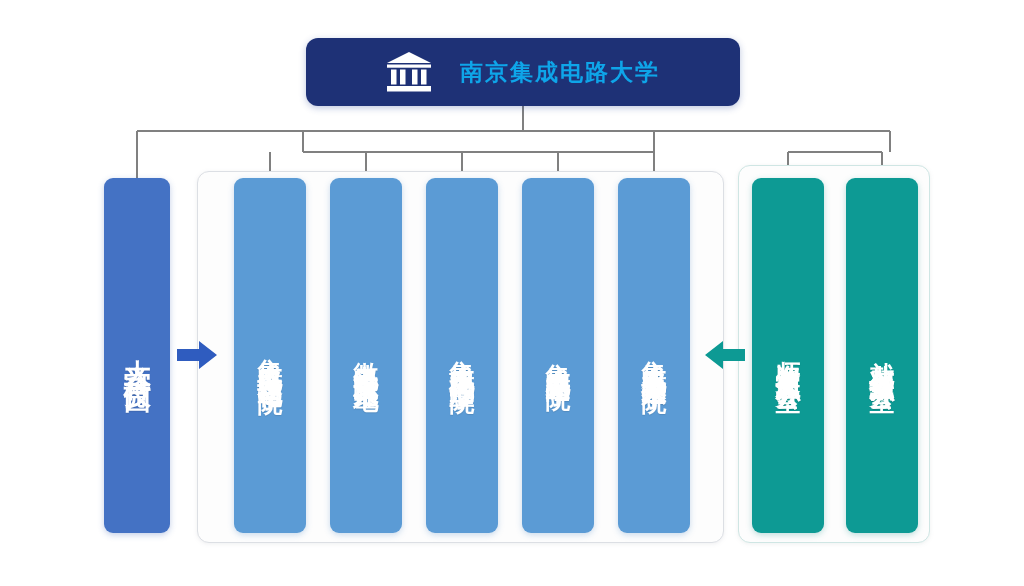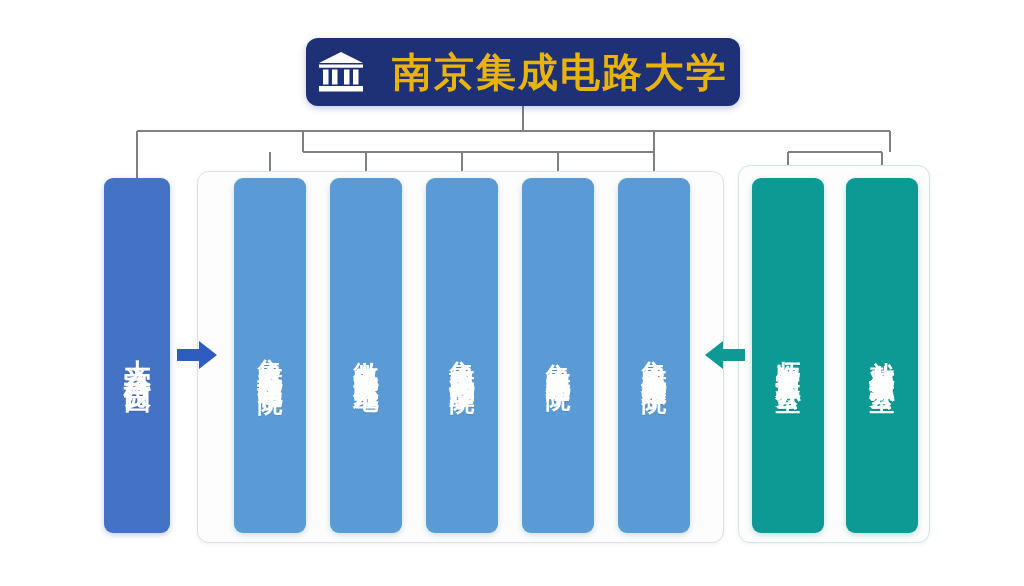--- a/index.html
+++ b/index.html
@@ -43,22 +43,22 @@
     justify-content: center;
     gap: 28px;
   }
   .root-icon {
     width: 46px;
     height: 42px;
     flex: none;
     display: block;
   }
   .root-title {
-    color: #eab308;
-    font-size: 40px;
+    color: #0ea5e9;
+    font-size: 23px;
     font-weight: bold;
     letter-spacing: 2px;
     white-space: nowrap;
     line-height: 1;
   }
 
   
   .group-box {
     position: absolute;
     border-radius: 12px;

